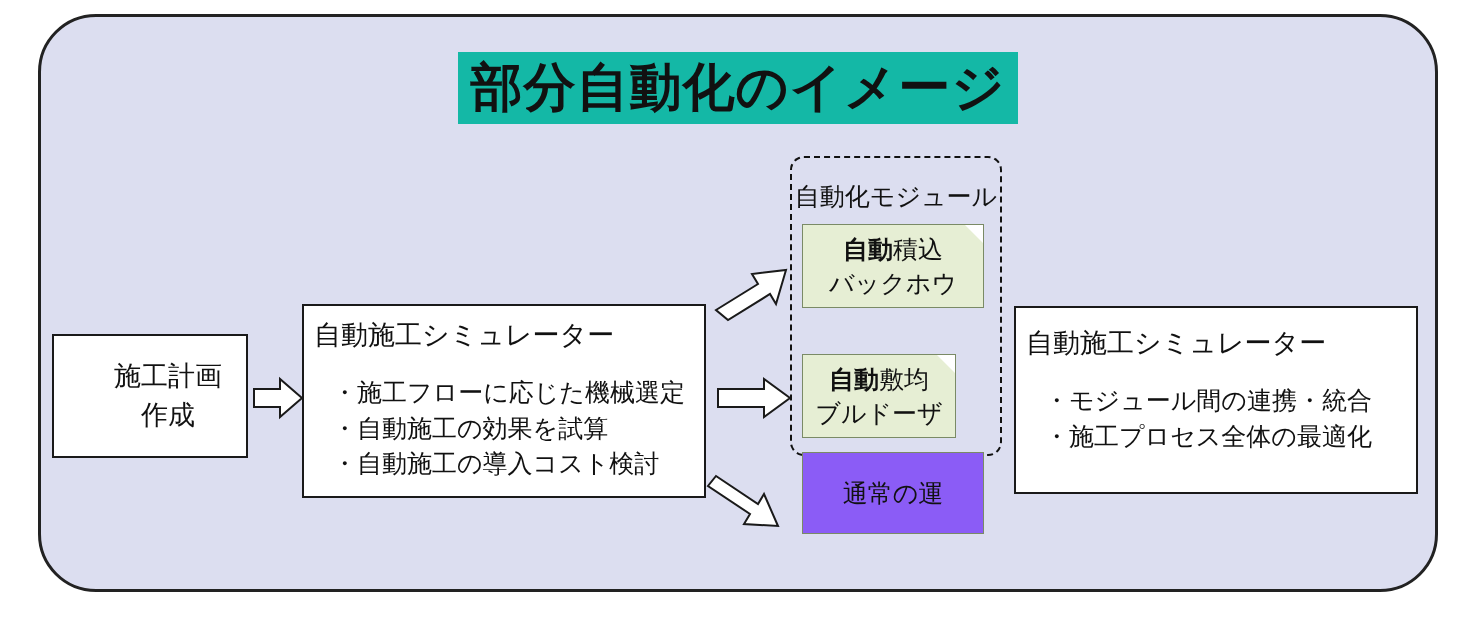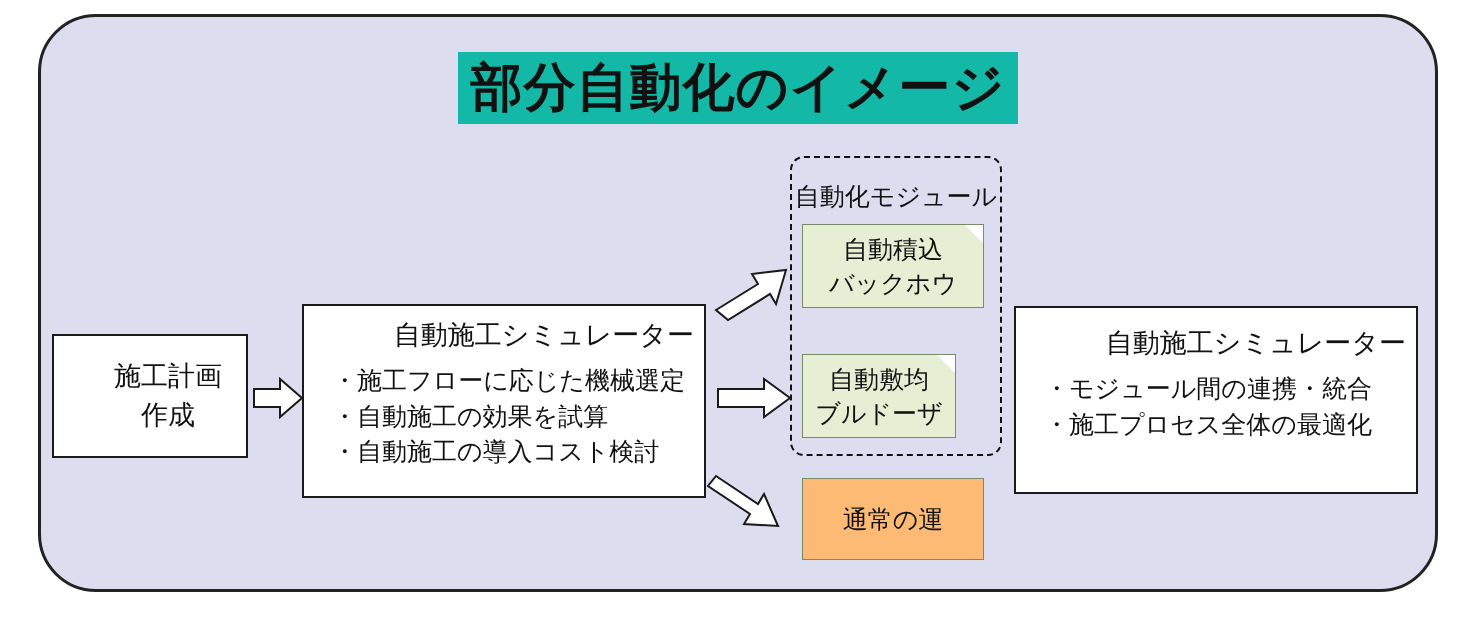--- a/index.html
+++ b/index.html
@@ -81,24 +81,24 @@
     padding: 12px 10px 0 10px;
   }
   .box-sim-right {
     left: 1014px;
     top: 306px;
     width: 404px;
     height: 188px;
     padding: 18px 10px 0 10px;
   }
   .box-head {
-    text-align: right;
+    text-align: left;
     font-size: 27px;
     line-height: 1.3;
-    margin-bottom: 10px;
+    margin-bottom: 22px;
     white-space: nowrap;
   }
   .bullets {
     font-size: 25px;
     line-height: 1.42;
     padding-left: 18px;
   }
   .bullets div {
     white-space: nowrap;
   }
@@ -133,21 +133,21 @@
     border: 1.5px solid #7a8a66;
     box-sizing: border-box;
     display: flex;
     flex-direction: column;
     align-items: center;
     justify-content: center;
     font-size: 25px;
     line-height: 1.38;
     color: #111111;
   }
-  .card .strong { font-weight: normal; }
+  .card .strong { font-weight: bold; }
   .card-line { white-space: nowrap; }
   .card-fold {
     position: absolute;
     right: 0;
     top: 0;
     width: 0;
     height: 0;
     border-left: 18px solid transparent;
     border-top: 18px solid #ffffff;
   }
@@ -159,24 +159,24 @@
     height: 84px;
   }
   .card-grade {
     left: 802px;
     top: 354px;
     width: 154px;
     height: 84px;
   }
   .card-dump {
     left: 802px;
-    top: 478px;
+    top: 452px;
     width: 182px;
     height: 82px;
-    background: #fdba74;
+    background: #8b5cf6;
   }
 
   
   .arrow-svg {
     position: absolute;
     overflow: visible;
   }
   .arrow-shape {
     fill: #ffffff;
     stroke: #1a1a1a;

